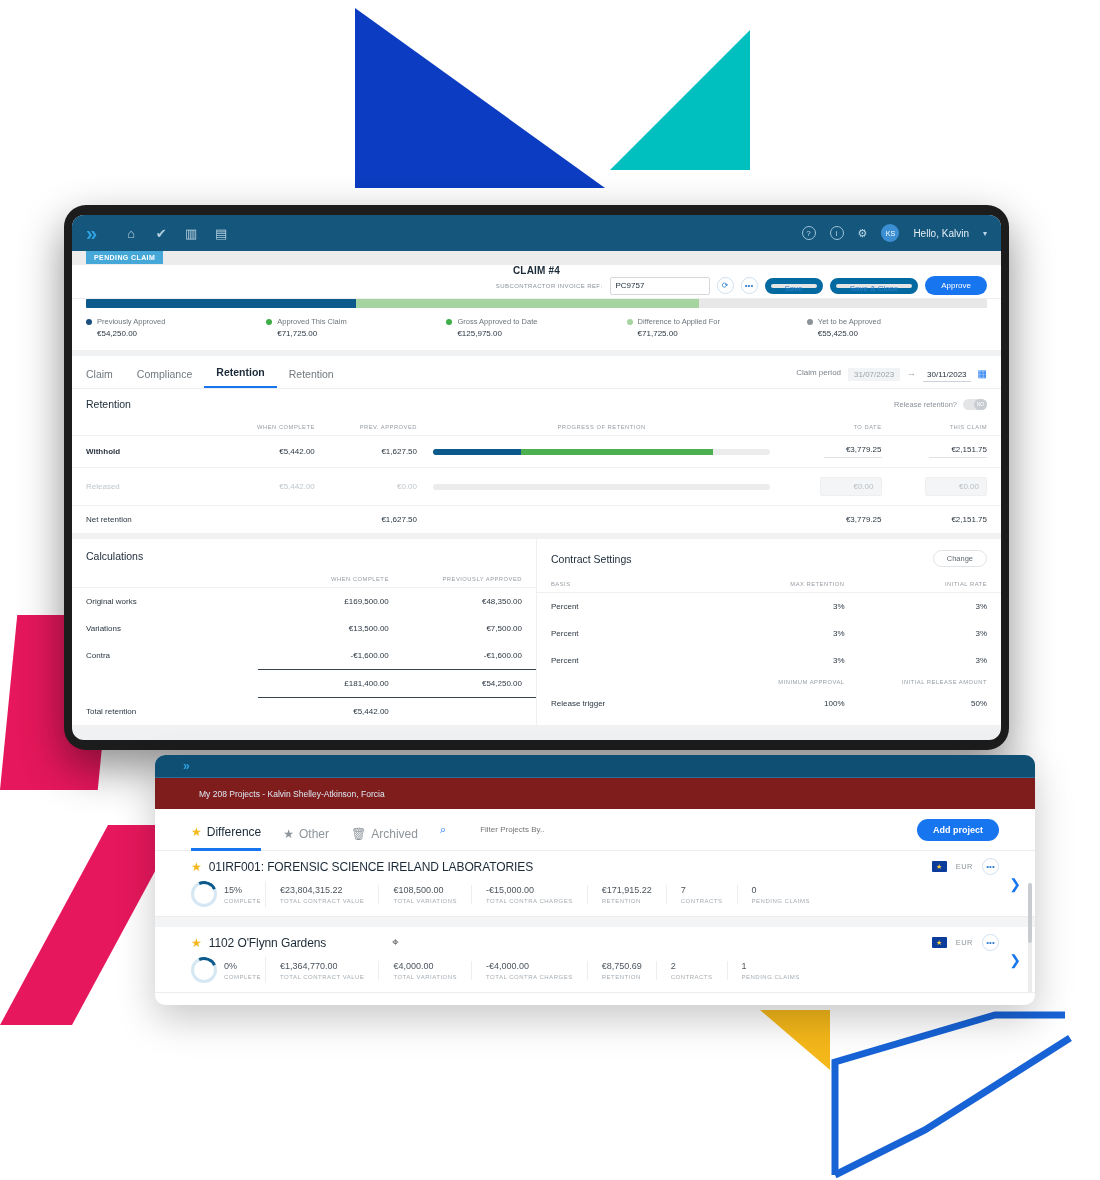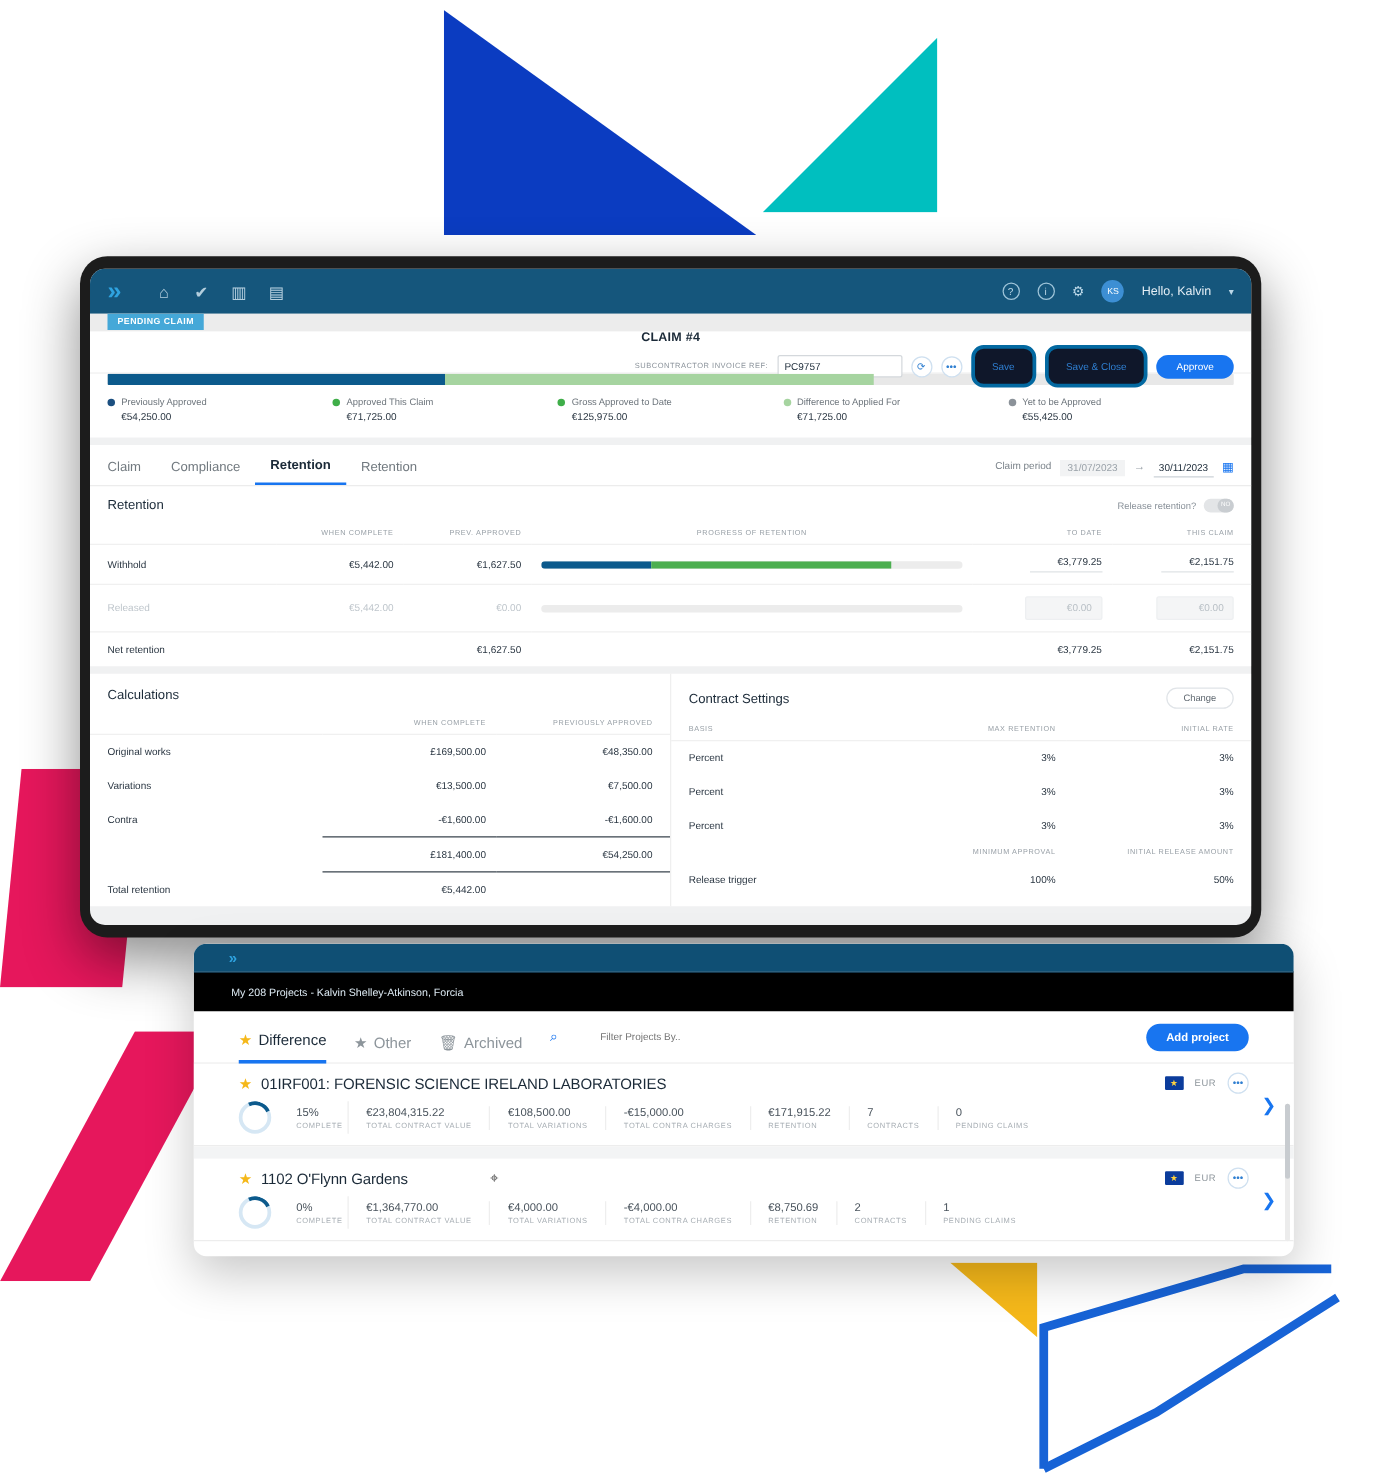--- a/index.html
+++ b/index.html
@@ -64,21 +64,21 @@
     border-bottom:1px solid #eee;
     flex-direction:column;
   }
   #claim-no { font-size:10px; font-weight:700; color:#1b2a38; letter-spacing:.2px; }
   #claim-actions { margin-left:auto; display:flex; align-items:center; gap:7px; }
   #inv-label { font-size:6px; color:#8a929a; letter-spacing:.4px; }
   #inv-input { width:100px; height:18px; border:1px solid #d4d8dc; border-radius:2px;
                font-size:8px; padding:0 5px; color:#1b2a38; font-family:inherit; background:#fff; }
   .ico-btn { width:17px; height:17px; border:1px solid #cfe0f0; border-radius:50%; color:#2f7fd1;
              display:flex; align-items:center; justify-content:center; font-size:8px; background:#fff; }
-  .ghost-btn { height:34px; border:3px solid #0369a1; border-radius:10px; background:#0f172a;
+  .ghost-btn { height:16px; border:6px solid #0369a1; border-radius:10px; background:#e5e5e5;
                color:#2f7fd1; font-size:8px; padding:0 14px; font-family:inherit; cursor:pointer; }
   #approve-btn { height:19px; border:none; border-radius:10px; background:#1875f0; color:#fff;
                  font-size:8px; font-weight:400; padding:0 16px; font-family:inherit; cursor:pointer; }
 
   
   #sumbar-wrap { background:#fff; padding:0 14px; }
   #sumbar { height:9px; background:#e8e8e8; display:flex; border-radius:1px; overflow:hidden; }
   #sumbar .seg1 { background:#0c5a8c; }
   #sumbar .seg2 { background:#a6d4a0; }
   #legend { background:#fff; display:flex; padding:9px 14px 12px 14px; }
@@ -135,21 +135,21 @@
                 background:#fff; font-size:7.5px; color:#5d666e; padding:0 13px; font-family:inherit; cursor:pointer; }
   .divider-v { width:1px; background:#efefef; }
 
   
   #overlay {
     position:absolute; left:155px; top:755px; width:880px; height:250px;
     background:#fff; border-radius:10px; box-shadow:0 14px 38px rgba(0,0,0,.22); overflow:hidden;
   }
   #ov-topstrip { height:22px; background:#0f4f74; display:flex; align-items:center; padding:0 28px; }
   #ov-logo { color:#2fa3e0; font-size:12px; font-weight:700; letter-spacing:-2px; }
-  #ov-sub { height:32px; background:#000000; display:flex; align-items:center; padding:0 30px;
+  #ov-sub { height:32px; background:#7f1d1d; display:flex; align-items:center; padding:0 44px;
             color:#dce9f2; font-size:8.5px; border-top:1px solid #2a6d95; }
   #ov-tabs { height:42px; display:flex; align-items:center; padding:0 36px; border-bottom:1px solid #ececec; }
   .ovtab { display:flex; align-items:center; gap:5px; font-size:12px; color:#8d959b; margin-right:22px;
            height:42px; padding-top:8px; cursor:pointer; }
   .ovtab.active { color:#1b2a38; border-bottom:3px solid #1875f0; }
   .star { color:#f5b81a; font-size:12px; }
   .star.grey { color:#8d959b; }
   #ov-search { display:flex; align-items:center; gap:6px; }
   #srch-ico { color:#1875f0; font-size:11px; }
   #srch-input { border:none; outline:none; font-size:8px; color:#a8afb5; width:140px; font-family:inherit;padding-left:28px; }
@@ -169,21 +169,21 @@
   .proj-stats { display:flex; align-items:center; padding:2px 36px 9px 36px; }
   .stat { padding:0 14px; border-left:1px solid #eeeeee; }
   .stat:first-child { border-left:none; padding-left:0; }
   .stat-val { font-size:9px; color:#4a545d; }
   .stat-lab { font-size:6px; color:#a6adb3; letter-spacing:.5px; margin-top:3px; }
   .ring { width:26px; height:26px; border-radius:50%; border:3px solid #d6e7f4;
           position:relative; flex:0 0 auto; }
   .ring::after { content:""; position:absolute; top:-3px; left:-3px; right:-3px; bottom:-3px;
                  border-radius:50%; border:3px solid transparent; border-top-color:#0c5a8c;
                  transform:rotate(20deg); }
-  .ring-wrap { display:flex; align-items:center; gap:20px; padding-right:4px; border-right:1px solid #eee; }
+  .ring-wrap { display:flex; align-items:center; gap:7px; padding-right:4px; border-right:1px solid #eee; }
   .chev { position:absolute; right:14px; top:50%; transform:translateY(-50%); color:#1875f0; font-size:14px; }
   .rowgap { height:10px; background:#f3f4f5; }
   #ov-scroll { position:absolute; right:3px; top:128px; width:4px; height:110px; background:#ececec; border-radius:2px; }
   #ov-scroll-thumb { width:4px; height:60px; background:#c8ccd0; border-radius:2px; }
   #cursor { position:absolute; left:392px; top:935px; font-size:12px; color:#555; }
 </style>
 </head>
 <body>
 
 <div id="stage">
@@ -309,21 +309,21 @@
           <tbody>
               <tr>
             <th class="l" style="width:16%"></th>
             <th style="width:11%">WHEN COMPLETE</th>
             <th style="width:11%">PREV. APPROVED</th>
             <th class="c" style="width:38%">PROGRESS OF RETENTION</th>
             <th style="width:12%">TO DATE</th>
             <th class="r" style="width:12%">THIS CLAIM</th>
           </tr>
           <tr class="bordered">
-            <td class="l" style="font-weight:400">Withhold</td>
+            <td class="l" style="font-weight:700">Withhold</td>
             <td>€5,442.00</td>
             <td>€1,627.50</td>
             <td>
               <div class="bar">
                 <div class="b1" style="width:26%"></div>
                 <div class="b2" style="width:57%"></div>
               </div>
             </td>
             <td><span class="uline">€3,779.25</span></td>
             <td class="r"><span class="uline">€2,151.75</span></td>

